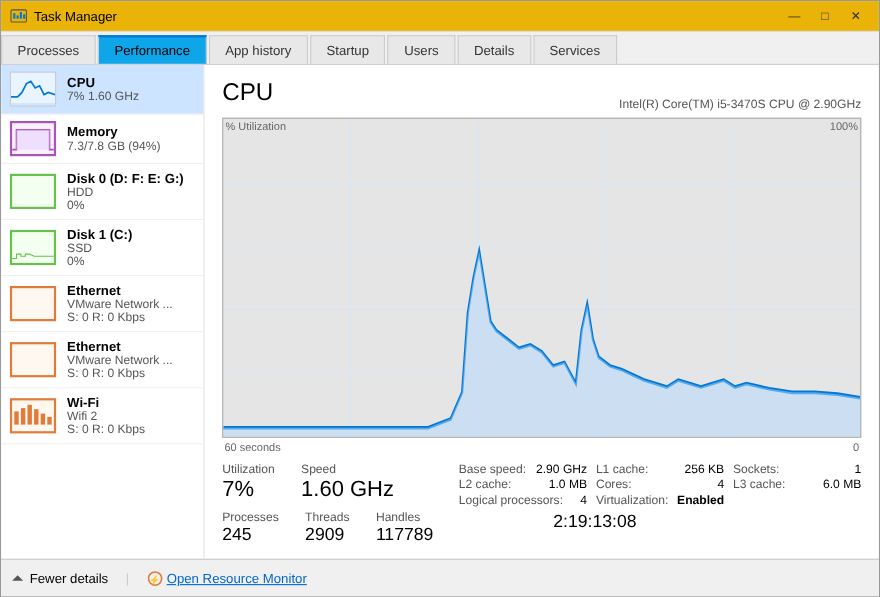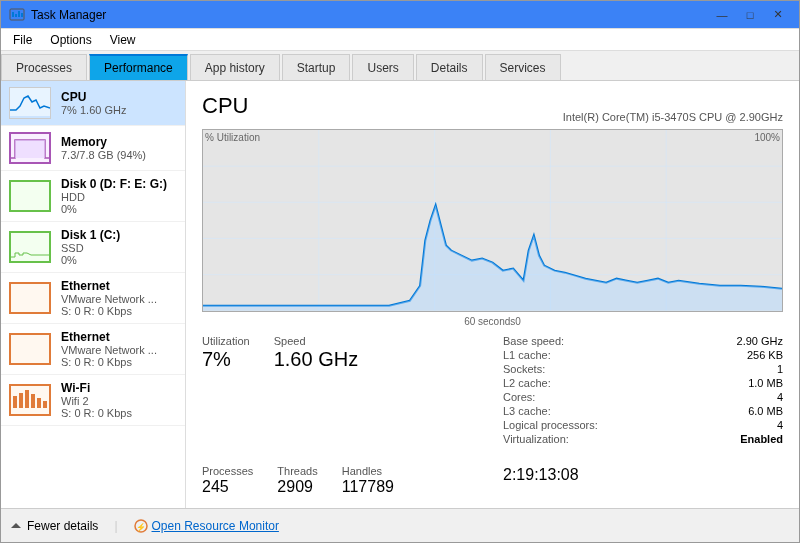--- a/index.html
+++ b/index.html
@@ -13,21 +13,21 @@
     }
     .window {
       width: 800px;
       height: 543px;
       background: #f0f0f0;
       border: 1px solid #999;
       display: flex;
       flex-direction: column;
     }
     .title-bar {
-      background: #3b82f6;
+      background: #eab308;
       height: 28px;
       display: flex;
       align-items: center;
       justify-content: space-between;
       padding: 0 8px;
       border-bottom: 1px solid #ddd;
     }
     .title-bar-left {
       display: flex;
       align-items: center;
@@ -174,35 +174,35 @@
       position: absolute;
       top: 2px;
       right: 2px;
       font-size: 10px;
       color: #666;
     }
     .chart-x-label {
       font-size: 10px;
       color: #666;
       display: flex;
-      justify-content: center;
+      justify-content: space-between;
       margin-bottom: 8px;
       padding: 0 2px;
     }
     .chart-svg {
       width: 100%;
       height: 100%;
     }
     .stat-block { }
     .stat-label { font-size: 11px; color: #555; margin-bottom: 0; }
     .stat-value { font-size: 20px; font-weight: 300; color: #000; line-height: 1.2; }
     .stat-value.medium { font-size: 16px; }
     .detail-grid {
       display: grid;
-      grid-template-columns: 1fr;
+      grid-template-columns: 1fr 1fr 1fr;
       gap: 2px 8px;
       font-size: 11px;
     }
     .detail-row {
       display: flex;
       justify-content: space-between;
       gap: 8px;
     }
     .detail-key { color: #555; }
     .detail-val { color: #000; font-weight: 400; }
@@ -251,25 +251,20 @@
       </svg>
       <span class="title-bar-title">Task Manager</span>
     </div>
     <div class="title-bar-controls">
       <button class="title-btn">—</button>
       <button class="title-btn">□</button>
       <button class="title-btn close">✕</button>
     </div>
   </div>
 
-  <div class="menu-bar">
-    <span class="menu-item">File</span>
-    <span class="menu-item">Options</span>
-    <span class="menu-item">View</span>
-  </div>
 
   <div class="tab-bar">
     <div class="tab">Processes</div>
     <div class="tab active">Performance</div>
     <div class="tab">App history</div>
     <div class="tab">Startup</div>
     <div class="tab">Users</div>
     <div class="tab">Details</div>
     <div class="tab">Services</div>
   </div>
@@ -392,21 +387,21 @@
 
           <polygon points="0,175 20,175 40,175 60,175 80,175 100,175 120,175 140,175 160,175 180,175 200,170 210,155 215,110 220,90 225,75 230,95 235,115 240,120 250,125 260,130 270,128 280,132 290,140 300,138 310,150 315,120 320,105 325,125 330,135 340,140 350,142 360,145 370,148 380,150 390,152 400,148 410,150 420,152 430,150 440,148 450,152 460,150 480,153 500,155 520,155 540,156 560,158 560,180 0,180" fill="#b3d9ff" opacity="0.5"></polygon>
         </svg>
       </div>
 
       <div class="chart-x-label">
         <span>60 seconds</span>
         <span>0</span>
       </div>
 
-      <div style="display:flex; gap: 24px; margin-bottom:20px; flex-wrap: wrap;">
+      <div style="display:flex; gap: 24px; margin-bottom:4px; flex-wrap: wrap;">
         <div class="stat-block">
           <div class="stat-label">Utilization</div>
           <div class="stat-value">7%</div>
         </div>
         <div class="stat-block">
           <div class="stat-label">Speed</div>
           <div class="stat-value">1.60 GHz</div>
         </div>
         <div style="flex:1;"></div>
 

